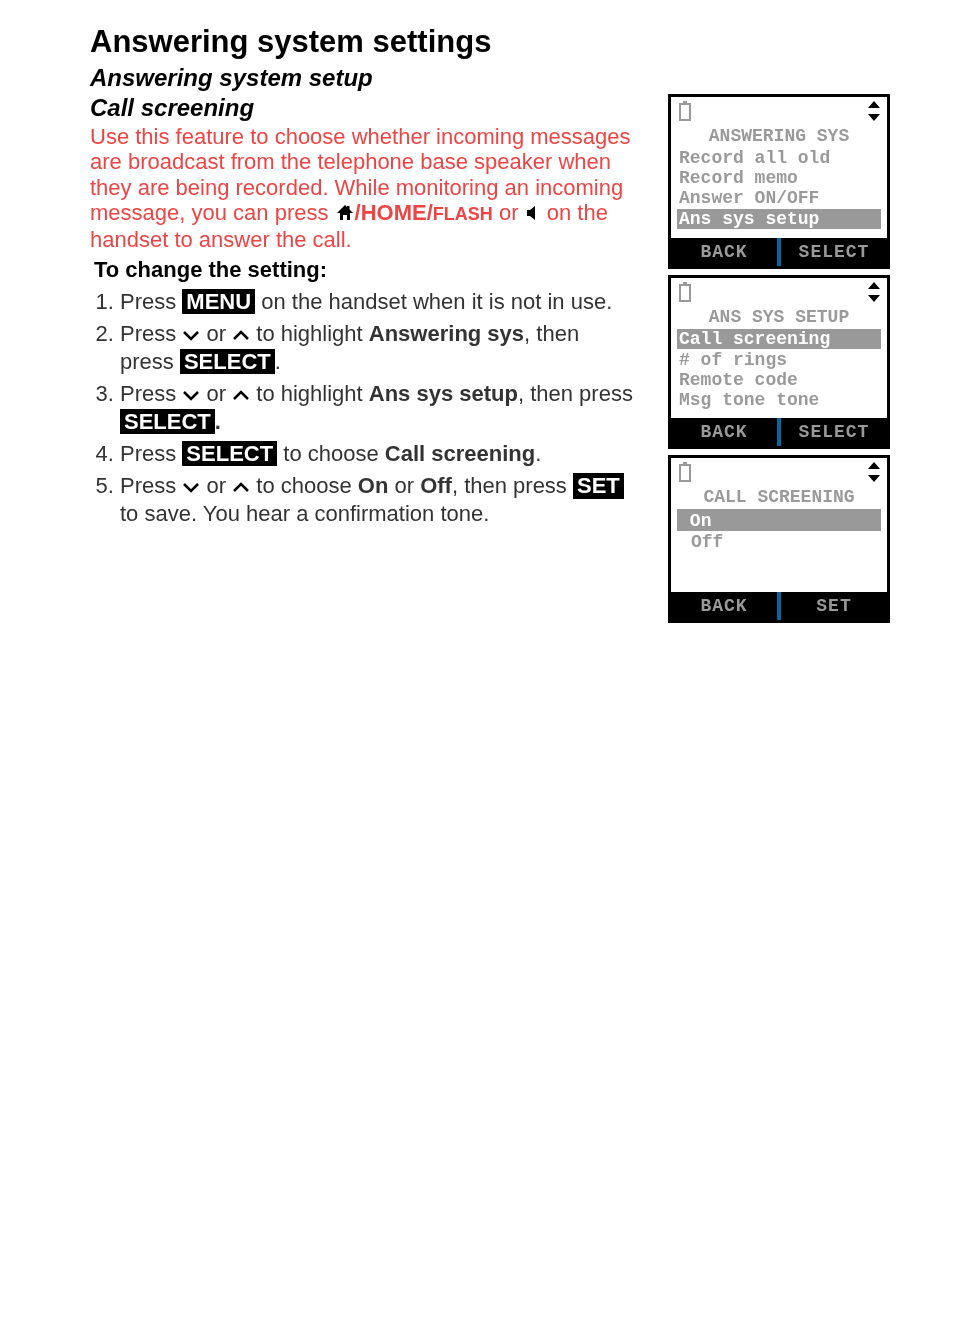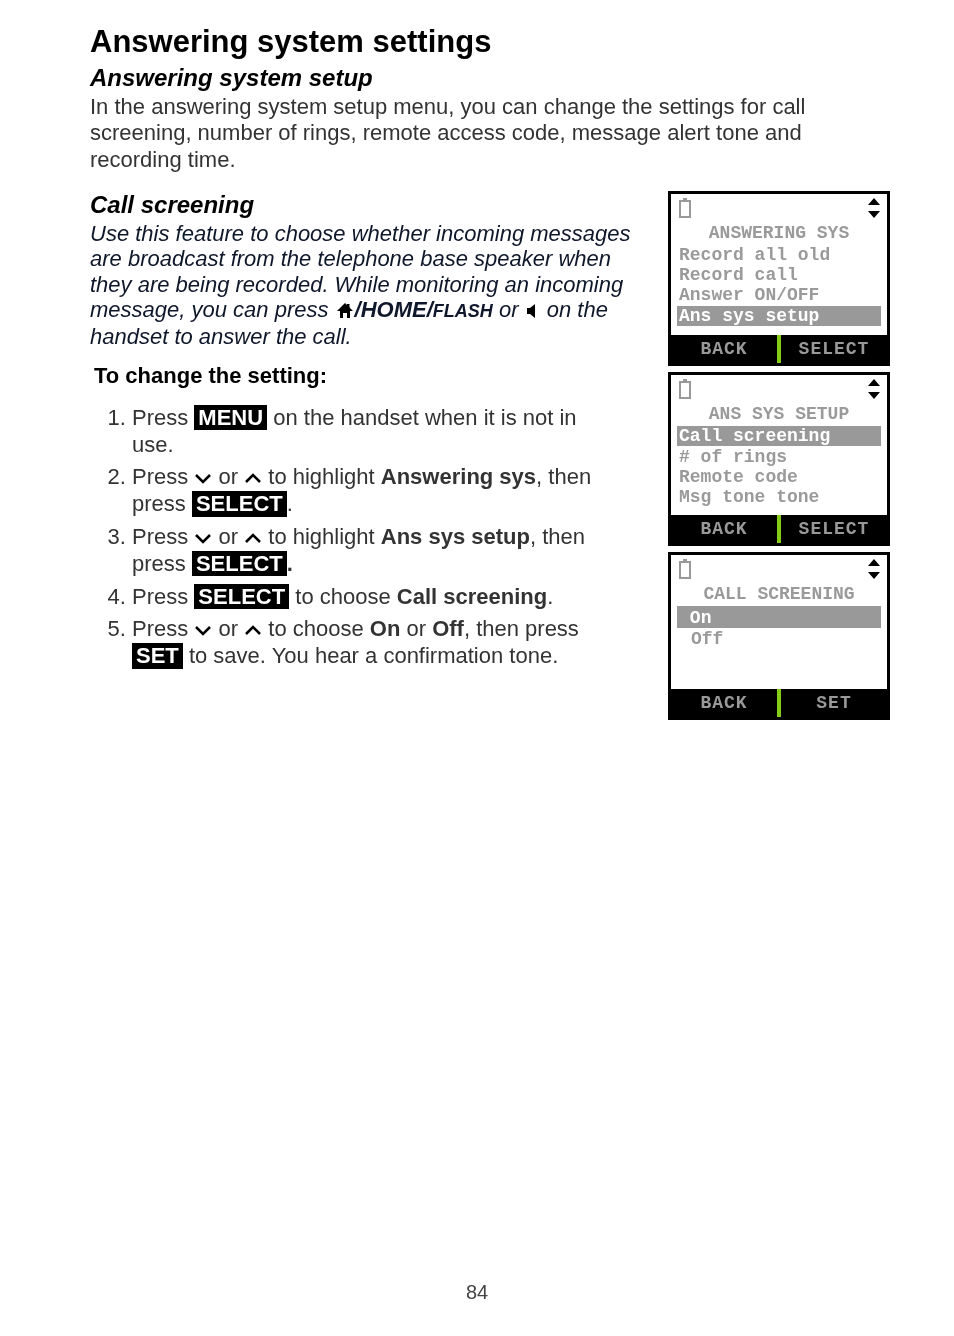--- a/index.html
+++ b/index.html
@@ -17,23 +17,23 @@
     padding: 24px 64px 0 90px;
     position: relative;
   }
   h1 { font-size: 31px; margin: 0 0 4px 0; font-weight: bold; }
   h2 { font-size: 24px; margin: 0 0 2px 0; font-weight: bold; font-style: italic; }
   .intro { font-size: 22px; line-height: 1.2; margin: 0 0 18px 0; color:#333; }
   .cols { display: flex; gap: 30px; }
   .left { flex: 1 1 auto; }
   .right { flex: 0 0 222px; }
   .call-h { font-size: 24px; margin: 0 0 2px 0; font-weight: bold; }
-  .para { font-size: 22px; line-height: 1.15; margin: 0 0 14px 0; color:#0f172a;font-style:italic; }
+  .para { font-size: 22px; line-height: 1.15; margin: 0 0 5px 0; color:#ef4444; }
   .subhead { font-size: 22px; font-weight: bold; margin: 0 0 6px 4px; }
-  ol { font-size: 22px; color:#333; line-height: 1.2; padding-left: 26px; margin: 16px; }
+  ol { font-size: 22px; color:#333; line-height: 1.2; padding-left: 26px; margin: 4px; }
   li { margin-bottom: 6px; }
   .btn {
     display: inline-block;
     background: #000;
     color: #fff;
     font-weight: bold;
     padding: 0 4px;
     line-height: 1.15;
   }
   .smcaps { font-variant: small-caps; font-weight: bold; }
@@ -97,30 +97,29 @@
   .lcd-softkeys > div {
     flex:1;
     background:#000;
     color:#999;
     text-align:center;
     font-size:18px;
     font-weight:bold;
     line-height:28px;
     letter-spacing:1px;
   }
-  .lcd-softkeys > div:first-child { border-right:4px solid #84cc16; }
+  .lcd-softkeys > div:first-child { border-right:4px solid #0369a1; }
   .check::before { content:"\2713"; margin-right:0; color:#9a9a9a; font-weight:bold;}
 </style>
 </head>
 <body>
 
 <div class="page">
   <h1>Answering system settings</h1>
   <h2>Answering system setup</h2>
-  <p class="intro">In the answering system setup menu, you can change the settings for call screening, number of rings, remote access code, message alert tone and recording time.</p>
 
   <div class="cols">
     <div class="left">
       <h2 class="call-h">Call screening</h2>
       <p class="para">
         <span>Use this feature to choose whether incoming messages are broadcast from the telephone base speaker when they are being recorded. While monitoring an incoming message, you can press </span><span class="iconwrap"><svg width="20" height="18" viewBox="0 0 20 18">
               <path d="M2 10 L10 2 L18 10 L15 10 L15 17 L12 17 L12 12 L8 12 L8 17 L5 17 L5 10 Z" fill="#000"></path>
               <rect x="12" y="3" width="2.5" height="4" fill="#000"></rect>
             </svg></span><b>/HOME/</b><b class="smcaps" style="font-size:18px;">FLASH</b><span> or </span><span class="iconwrap"><svg width="16" height="16" viewBox="0 0 16 16">
               <path d="M2 5 L5 5 L10 1 L10 15 L5 11 L2 11 Z" fill="#000"></path>
@@ -167,21 +166,21 @@
             <span><svg width="16" height="20" viewBox="0 0 16 20">
                   <rect x="3" y="3" width="10" height="16" fill="none" stroke="#999" stroke-width="2"></rect>
                   <rect x="6" y="0" width="4" height="3" fill="#999"></rect>
                 </svg></span>
             <span><svg width="14" height="20" viewBox="0 0 14 20">
                   <path d="M7 0 L13 7 L1 7 Z M7 20 L1 13 L13 13 Z" fill="#000"></path>
                 </svg></span>
           </div>
           <div class="lcd-title">ANSWERING SYS</div>
           <div class="lcd-line">Record all old</div>
-          <div class="lcd-line">Record call</div>
+          <div class="lcd-line">Record memo</div>
           <div class="lcd-line">Answer ON/OFF</div>
           <div class="lcd-line sel">Ans sys setup</div>
         </div>
         <div class="lcd-softkeys">
           <div>BACK</div>
           <div>SELECT</div>
         </div>
       </div>
 
       <div class="lcd">
@@ -224,14 +223,13 @@
         </div>
         <div class="lcd-softkeys">
           <div>BACK</div>
           <div>SET</div>
         </div>
       </div>
 
     </div>
   </div>
 
-  <div class="pagenum">84</div>
 </div>
 
 </body></html>

